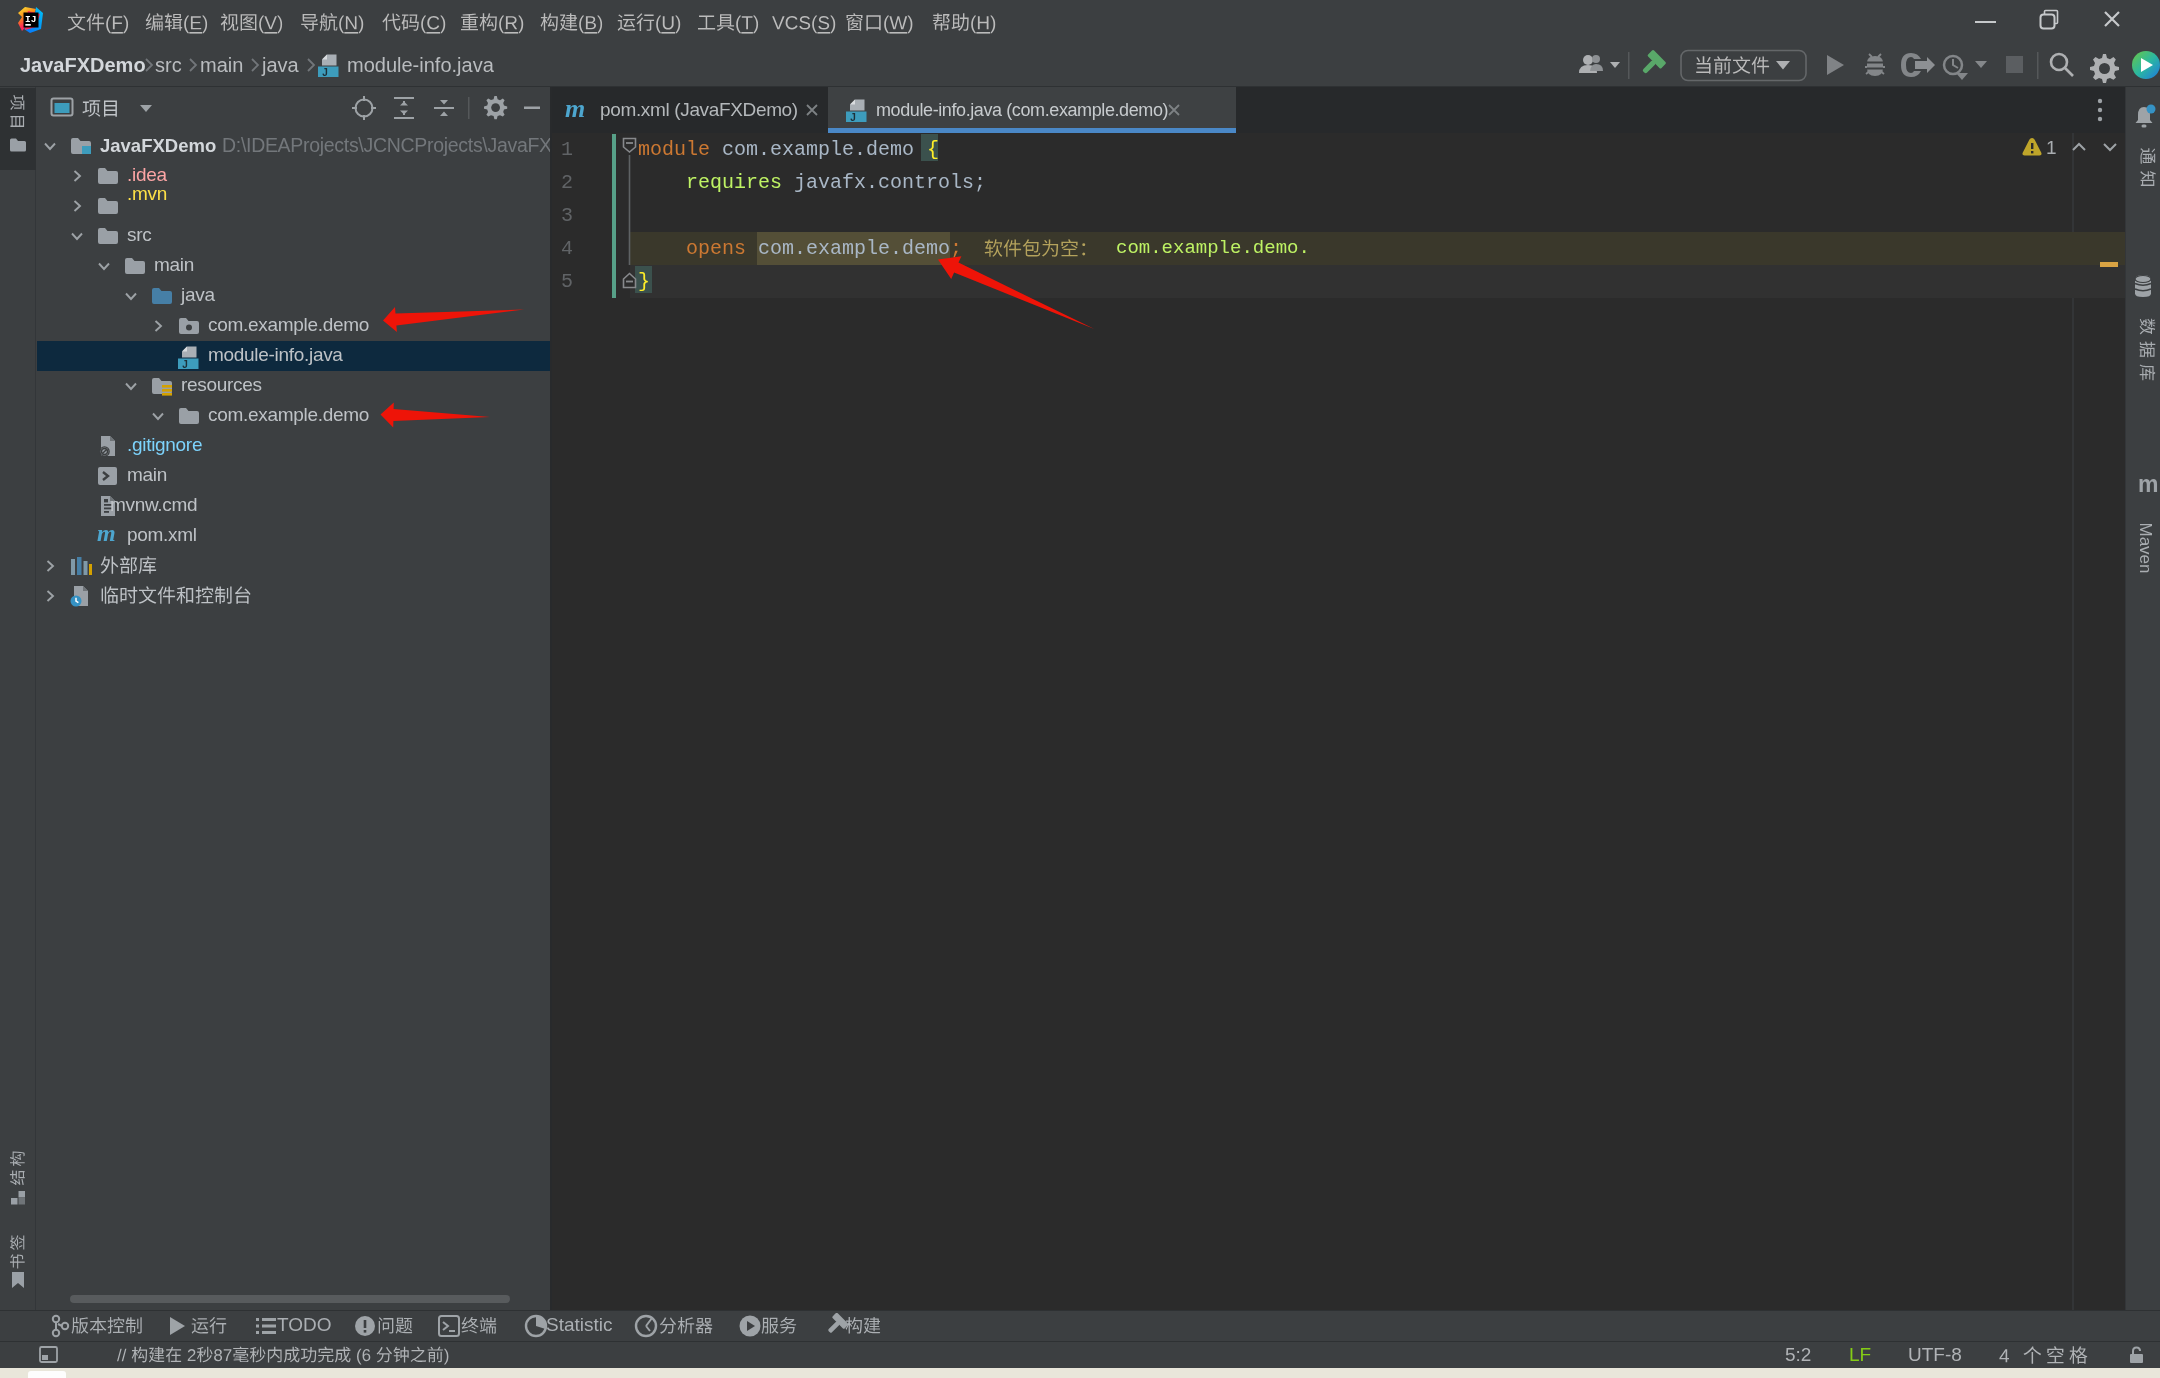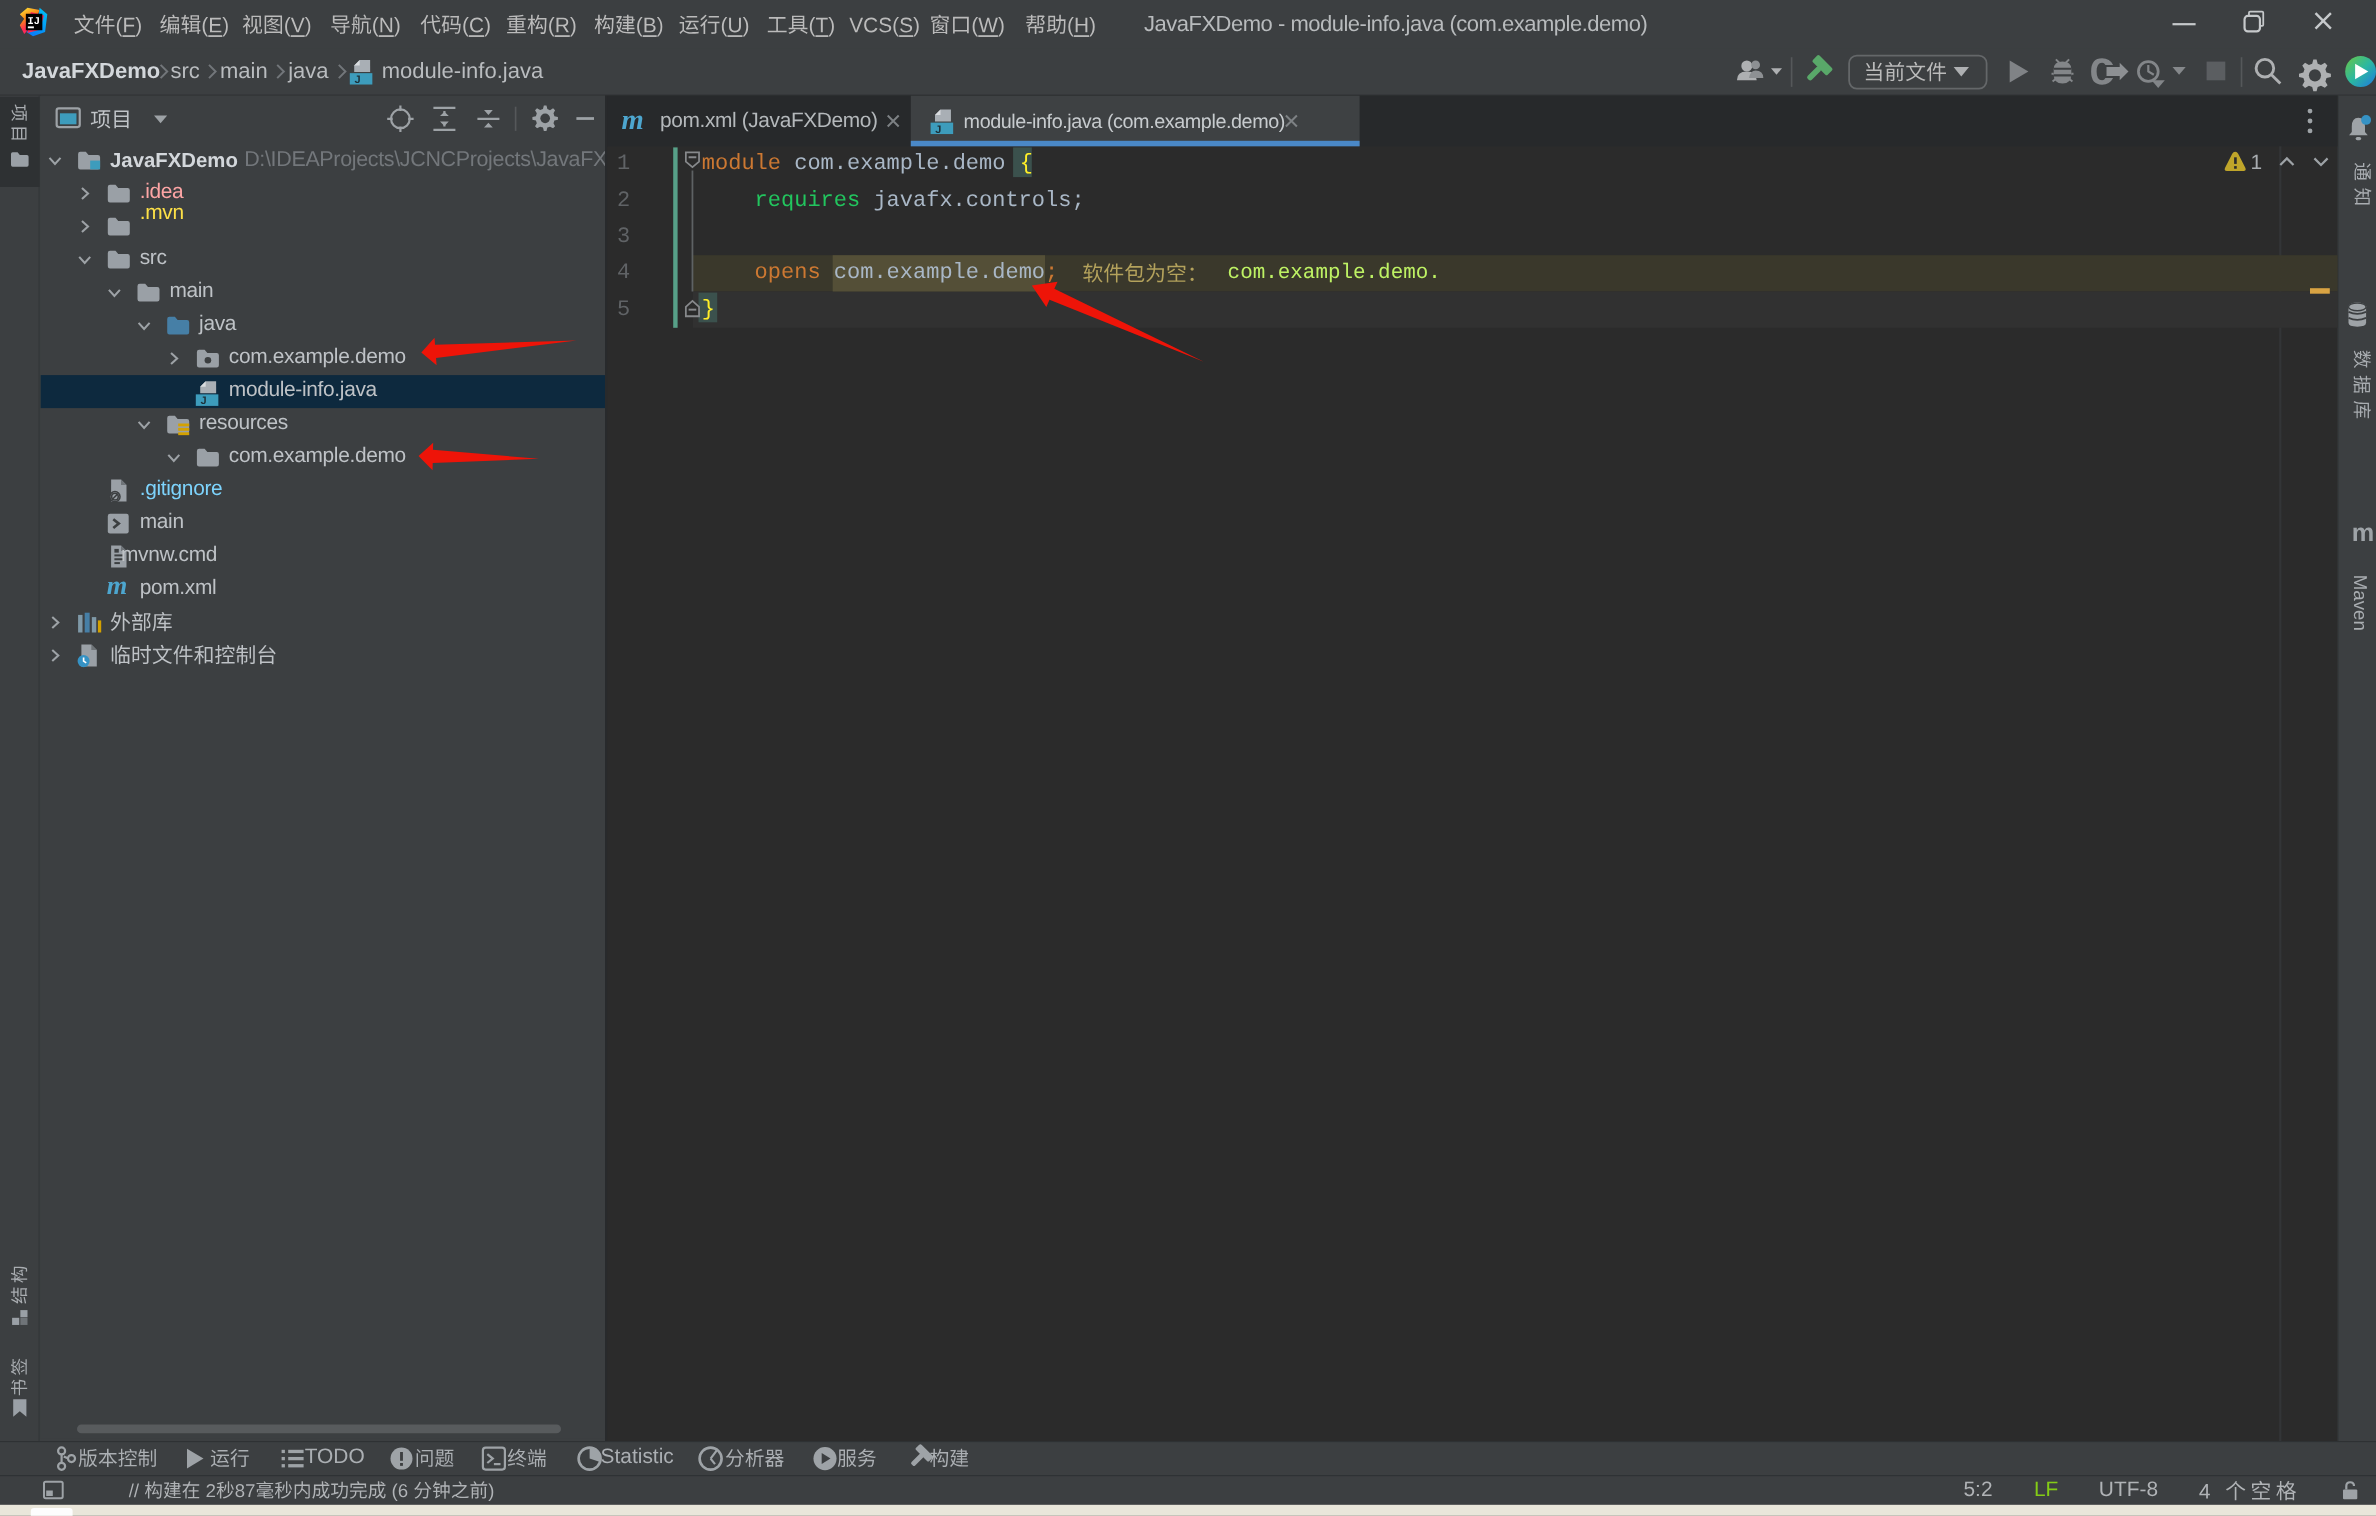--- a/index.html
+++ b/index.html
@@ -67,21 +67,20 @@
         <rect x="45.4" y="2.7" width="12.7" height="1.6" fill="#bbbbbb"></rect>
       </svg></div>
     <div style="position:absolute;left:845px;top:7.5px;width:70px;height:29px;"><svg width="70" height="29" viewBox="0 -21.3 70 29">
         <path d="M3.1 -8.9H16.1V1.5H14.6V-7.9H4.5V1.6H3.1ZM8.2 -10.9 9.7 -10.6Q9.3 -9.9 8.8 -9.3Q8.3 -8.7 7.9 -8.3L6.7 -8.6Q7.1 -9.1 7.5 -9.7Q7.9 -10.4 8.2 -10.9ZM3.7 -0.3H15.5V0.8H3.7ZM12.2 -6.4H12.4L12.6 -6.4L13.4 -6Q12.8 -4.5 11.6 -3.5Q10.4 -2.4 9 -1.7Q7.5 -1 5.9 -0.6Q5.8 -0.8 5.6 -1.1Q5.4 -1.4 5.3 -1.6Q6.7 -1.9 8.1 -2.5Q9.5 -3.1 10.6 -4Q11.7 -4.9 12.2 -6.2ZM7.5 -7.5 8.6 -7.3Q8.2 -6.4 7.6 -5.6Q7 -4.7 6.1 -3.9Q5.9 -4.1 5.7 -4.3Q5.4 -4.5 5.2 -4.6Q6 -5.3 6.6 -6Q7.2 -6.8 7.5 -7.5ZM7.7 -6.4H12.5V-5.4H6.9ZM6.9 -4.2 7.6 -4.9Q8.7 -4.5 9.8 -4Q10.9 -3.4 11.9 -2.9Q12.9 -2.3 13.6 -1.8L12.8 -1Q12.2 -1.5 11.2 -2Q10.2 -2.6 9.1 -3.2Q8 -3.7 6.9 -4.2ZM1.5 -14.3H17.5V-11.4H16V-13.2H2.9V-11.3H1.5ZM7 -12.8 8.1 -12.1Q7.3 -11.5 6.4 -10.9Q5.4 -10.3 4.4 -9.8Q3.4 -9.3 2.4 -9L1.6 -10.1Q2.5 -10.4 3.5 -10.8Q4.5 -11.2 5.4 -11.7Q6.3 -12.2 7 -12.8ZM10.9 -12 11.8 -12.8Q12.8 -12.4 13.8 -11.9Q14.9 -11.4 15.9 -10.8Q16.9 -10.3 17.5 -9.8L16.6 -8.9Q16 -9.4 15 -9.9Q14.1 -10.5 13 -11Q11.9 -11.6 10.9 -12ZM8.1 -15.7 9.6 -16Q9.9 -15.5 10.2 -14.9Q10.5 -14.3 10.7 -13.8L9.1 -13.4Q9 -13.9 8.7 -14.5Q8.4 -15.2 8.1 -15.7Z M21.4 -14H35.7V1H34.1V-12.5H22.9V1.1H21.4ZM22.1 -2H35.2V-0.6H22.1Z M39.2 -4.9Q39.2 -7.6 40 -9.8Q40.9 -11.9 42.6 -13.8H44.2Q42.5 -11.8 41.7 -9.7Q40.9 -7.5 40.9 -4.9Q40.9 -2.3 41.7 -0.2Q42.5 2 44.2 3.9H42.6Q40.8 2 40 -0.1Q39.2 -2.2 39.2 -4.9Z M58.3 0H56.2L54 -8.3Q53.7 -9.1 53.3 -11.1Q53.1 -10 52.9 -9.3Q52.7 -8.6 50.4 0H48.3L44.4 -13.1H46.3L48.6 -4.8Q49 -3.2 49.4 -1.6Q49.6 -2.6 49.9 -3.8Q50.2 -5 52.5 -13.1H54.2L56.4 -4.9Q57 -2.9 57.3 -1.6L57.3 -1.9Q57.6 -3 57.7 -3.6Q57.9 -4.3 60.3 -13.1H62.2Z M67.4 -4.9Q67.4 -2.2 66.6 -0.1Q65.7 2.1 64 3.9H62.4Q64.1 2 64.9 -0.2Q65.7 -2.3 65.7 -4.9Q65.7 -7.5 64.9 -9.7Q64.1 -11.8 62.4 -13.8H64Q65.7 -11.9 66.6 -9.7Q67.4 -7.6 67.4 -4.9Z" fill="#bbbbbb"></path>
         <rect x="44.3" y="2.7" width="17.9" height="1.6" fill="#bbbbbb"></rect>
       </svg></div>
     <div style="position:absolute;left:932px;top:7.5px;width:66px;height:29px;"><svg width="66" height="29" viewBox="0 -21.3 66 29">
         <path d="M1.2 -14.5H10.1V-13.3H1.2ZM0.9 -9.3H10.3V-8.2H0.9ZM1.7 -11.9H9.8V-10.8H1.7ZM11.1 -15.2H16.6V-13.9H12.5V-5.8H11.1ZM16.3 -15.2H16.6L16.8 -15.2L17.8 -14.6Q17.3 -13.9 16.7 -13.1Q16.1 -12.2 15.5 -11.5Q16.7 -10.8 17.2 -10.1Q17.6 -9.4 17.7 -8.8Q17.7 -8.1 17.4 -7.7Q17.2 -7.3 16.7 -7.1Q16.5 -6.9 16.2 -6.9Q15.9 -6.8 15.6 -6.7Q15.1 -6.7 14.5 -6.7Q13.9 -6.7 13.4 -6.7Q13.3 -7 13.2 -7.4Q13.1 -7.7 12.9 -7.9Q13.5 -7.9 14 -7.9Q14.6 -7.9 15 -7.9Q15.2 -7.9 15.4 -7.9Q15.6 -8 15.8 -8Q16.2 -8.2 16.2 -8.9Q16.2 -9.4 15.7 -10Q15.2 -10.6 13.9 -11.3Q14.4 -11.9 14.8 -12.6Q15.3 -13.2 15.7 -13.8Q16 -14.4 16.3 -14.9ZM5.2 -16H6.6V-10.3Q6.6 -9.8 6.4 -9Q6.2 -8.3 5.8 -7.5Q5.3 -6.8 4.4 -6.1Q3.6 -5.4 2.3 -4.9Q2.1 -5.1 1.9 -5.4Q1.6 -5.7 1.3 -5.9Q2.5 -6.3 3.2 -6.9Q4 -7.4 4.4 -8.1Q4.8 -8.7 5 -9.3Q5.2 -9.9 5.2 -10.3ZM8.7 -6.5H10.2V1.5H8.7ZM2.9 -5H15.6V-3.7H4.3V0.5H2.9ZM15 -5H16.4V-1.1Q16.4 -0.5 16.3 -0.2Q16.1 0.1 15.7 0.2Q15.2 0.4 14.4 0.4Q13.6 0.4 12.4 0.4Q12.4 0.2 12.2 -0.2Q12.1 -0.5 12 -0.8Q12.6 -0.8 13.1 -0.8Q13.6 -0.8 14 -0.8Q14.4 -0.8 14.6 -0.8Q14.8 -0.8 14.9 -0.8Q15 -0.9 15 -1.1Z M27.9 -11.7H35.9V-10.3H27.9ZM35.3 -11.7H36.7Q36.7 -11.7 36.7 -11.5Q36.7 -11.4 36.7 -11.2Q36.6 -11 36.6 -10.9Q36.6 -7.9 36.5 -5.8Q36.4 -3.8 36.3 -2.4Q36.2 -1.1 36 -0.4Q35.9 0.3 35.6 0.6Q35.4 1 35.1 1.2Q34.7 1.3 34.3 1.4Q33.8 1.4 33.1 1.4Q32.4 1.4 31.6 1.4Q31.6 1 31.5 0.7Q31.4 0.3 31.2 -0Q32 0 32.7 0.1Q33.4 0.1 33.7 0.1Q33.9 0.1 34.1 0Q34.3 -0 34.4 -0.2Q34.6 -0.4 34.7 -1.1Q34.9 -1.8 35 -3.1Q35.1 -4.4 35.1 -6.4Q35.2 -8.4 35.3 -11.3ZM31 -16H32.4Q32.4 -13.8 32.4 -11.7Q32.3 -9.6 32.1 -7.6Q31.8 -5.7 31.2 -4Q30.7 -2.3 29.7 -0.9Q28.7 0.5 27.1 1.6Q26.9 1.3 26.6 1Q26.3 0.7 26 0.5Q27.6 -0.4 28.5 -1.8Q29.5 -3.1 30 -4.7Q30.5 -6.3 30.7 -8.1Q30.9 -9.9 31 -11.9Q31 -13.9 31 -16ZM21 -15H27.2V-2.7H25.9V-13.7H22.3V-1.5H21ZM19.7 -1.8Q20.7 -2 22.1 -2.3Q23.5 -2.6 25.1 -2.9Q26.7 -3.3 28.3 -3.6L28.4 -2.3Q26.9 -2 25.4 -1.6Q23.8 -1.3 22.4 -0.9Q21.1 -0.6 19.9 -0.3ZM21.7 -10.9H26.5V-9.7H21.7ZM21.7 -6.9H26.5V-5.6H21.7Z M39.2 -4.9Q39.2 -7.6 40 -9.8Q40.9 -11.9 42.6 -13.8H44.2Q42.5 -11.8 41.7 -9.7Q40.9 -7.5 40.9 -4.9Q40.9 -2.3 41.7 -0.2Q42.5 2 44.2 3.9H42.6Q40.8 2 40 -0.1Q39.2 -2.2 39.2 -4.9Z M54.7 0V-6.1H47.7V0H45.9V-13.1H47.7V-7.5H54.7V-13.1H56.5V0Z M63.2 -4.9Q63.2 -2.2 62.4 -0.1Q61.5 2.1 59.8 3.9H58.2Q59.9 2 60.7 -0.2Q61.5 -2.3 61.5 -4.9Q61.5 -7.5 60.7 -9.7Q59.9 -11.8 58.2 -13.8H59.8Q61.5 -11.9 62.4 -9.7Q63.2 -7.6 63.2 -4.9Z" fill="#bbbbbb"></path>
         <rect x="44.3" y="2.7" width="13.7" height="1.6" fill="#bbbbbb"></rect>
       </svg></div>
-    <div class="txt" style="left:1040px;top:7px;font:normal 20px 'Liberation Sans',sans-serif;color:#b8bbbd;letter-spacing:-0.45px;line-height:30px">JavaFXDemo - module-info.java (com.example.demo)</div>
     <svg class="abs" style="left:1965px;top:8px" width="180" height="28">
 <rect x="10" y="13" width="21" height="2" fill="#c6c9cb"></rect>
 <g stroke="#c6c9cb" stroke-width="2" fill="none">
 <rect x="75.5" y="6.5" width="14" height="14" rx="3"></rect>
         <path d="M79.5 6.5 L79.5 3.5 Q79.5 2.5 80.5 2.5 L91.5 2.5 Q92.5 2.5 92.5 3.5 L92.5 14.5 Q92.5 15.5 91.5 15.5 L89.5 15.5" stroke-width="1.6"></path>
 <path d="M140 4 L154 18 M154 4 L140 18" stroke-width="2.2"></path>
       </g>
     </svg>
     <div class="abs" style="left:0;top:44px;width:2160px;height:43px;background:#3c3f41;border-bottom:1px solid #2e3133"></div>
     <div class="txt" style="left:20px;top:50px;font:bold 20px 'Liberation Sans',sans-serif;color:#d3d7db;letter-spacing:0;line-height:30px">JavaFXDemo</div>
@@ -428,21 +427,21 @@
         <path d="M6 10 L13 10" stroke-width="1.8"></path>
       </g>
 <g fill="#2b2b2b" stroke="#87898c" stroke-width="1.6">
         <path d="M3.5 146 L9.5 140.5 L15.5 146 L15.5 154.5 L3.5 154.5 Z"></path>
         <path d="M6 148.5 L13 148.5" stroke-width="1.8"></path>
       </g>
 </svg>
     <div class="txt" style="left:638px;top:134.5px;font:normal 20px 'Liberation Mono',monospace;color:#cc7832;letter-spacing:0;line-height:30px">module</div>
     <div class="txt" style="left:722px;top:134.5px;font:normal 20px 'Liberation Mono',monospace;color:#a9b7c6;letter-spacing:0;line-height:30px">com.example.demo</div>
     <div class="txt" style="left:927px;top:134.5px;font:normal 20px 'Liberation Mono',monospace;color:#ffef28;letter-spacing:0;line-height:30px">{</div>
-    <div class="txt" style="left:686px;top:167.5px;font:normal 20px 'Liberation Mono',monospace;color:#22c55e;letter-spacing:0;line-height:30px">requires</div>
+    <div class="txt" style="left:686px;top:167.5px;font:normal 20px 'Liberation Mono',monospace;color:#bef264;letter-spacing:0;line-height:30px">requires</div>
     <div class="txt" style="left:794px;top:167.5px;font:normal 20px 'Liberation Mono',monospace;color:#a9b7c6;letter-spacing:0;line-height:30px">javafx.controls;</div>
     <div class="txt" style="left:686px;top:233.5px;font:normal 20px 'Liberation Mono',monospace;color:#cc7832;letter-spacing:0;line-height:30px">opens</div>
     <div class="txt" style="left:758px;top:233.5px;font:normal 20px 'Liberation Mono',monospace;color:#a9b7c6;letter-spacing:0;line-height:30px">com.example.demo</div>
     <div class="txt" style="left:950px;top:233.5px;font:normal 20px 'Liberation Mono',monospace;color:#cc7832;letter-spacing:0;line-height:30px">;</div>
     <div class="txt" style="left:638px;top:266.5px;font:normal 20px 'Liberation Mono',monospace;color:#ffef28;letter-spacing:0;line-height:30px">}</div>
     <div style="position:absolute;left:984px;top:234px;width:121px;height:29px;"><svg width="121" height="29" viewBox="0 -21.3 121 29">
         <path d="M11.1 -13H17.2V-11.7H11.1ZM11.2 -16 12.6 -15.8Q12.4 -14.2 12 -12.7Q11.6 -11.2 11.1 -9.9Q10.6 -8.6 9.9 -7.6Q9.8 -7.8 9.6 -7.9Q9.4 -8.1 9.2 -8.2Q8.9 -8.4 8.8 -8.4Q9.4 -9.3 9.9 -10.5Q10.4 -11.7 10.7 -13.1Q11 -14.5 11.2 -16ZM16.8 -13H17L17.3 -13.1L18.2 -12.8Q18 -12 17.8 -11Q17.6 -10.1 17.4 -9.2Q17.2 -8.4 16.9 -7.7L15.8 -8Q16 -8.6 16.2 -9.5Q16.3 -10.3 16.5 -11.1Q16.7 -12 16.8 -12.8ZM12.6 -9.9H14V-9Q14 -7.9 13.9 -6.6Q13.7 -5.3 13.3 -3.9Q12.8 -2.5 11.9 -1.1Q10.9 0.3 9.3 1.5Q9.2 1.4 9 1.2Q8.9 1 8.7 0.9Q8.4 0.7 8.3 0.6Q9.8 -0.6 10.7 -1.8Q11.6 -3.1 12 -4.4Q12.4 -5.7 12.5 -6.9Q12.6 -8.1 12.6 -9.1ZM13.9 -7.5Q14.2 -5.7 14.8 -4.2Q15.4 -2.6 16.3 -1.5Q17.1 -0.3 18.4 0.3Q18.2 0.5 18 0.7Q17.8 0.9 17.7 1.1Q17.5 1.3 17.4 1.5Q16.1 0.7 15.2 -0.6Q14.3 -1.9 13.7 -3.6Q13.1 -5.3 12.7 -7.3ZM0.9 -13.7H9.1V-12.3H0.9ZM5.3 -10.7H6.6V1.4H5.3ZM0.7 -3.2Q1.8 -3.3 3.1 -3.5Q4.5 -3.7 6 -3.9Q7.6 -4.2 9.1 -4.4L9.2 -3.1Q7 -2.7 4.9 -2.4Q2.7 -2 1.1 -1.8ZM1.8 -6.3Q1.8 -6.4 1.7 -6.7Q1.6 -6.9 1.5 -7.2Q1.4 -7.4 1.3 -7.6Q1.6 -7.6 1.8 -8Q2.1 -8.5 2.4 -9.1Q2.5 -9.4 2.8 -10.1Q3.1 -10.8 3.4 -11.7Q3.7 -12.7 4.1 -13.8Q4.4 -14.9 4.6 -15.9L6 -15.6Q5.6 -14.1 5.1 -12.6Q4.6 -11 4 -9.6Q3.4 -8.2 2.8 -7.1V-7.1Q2.8 -7.1 2.7 -7Q2.5 -6.9 2.3 -6.8Q2.1 -6.7 1.9 -6.5Q1.8 -6.4 1.8 -6.3ZM1.8 -6.3V-7.5L2.6 -7.9H9L9 -6.6H3.3Q2.7 -6.6 2.3 -6.5Q1.9 -6.4 1.8 -6.3Z M30.5 -15.7H31.9V1.5H30.5ZM27.2 -15 28.6 -14.7Q28.3 -13.4 27.9 -12.1Q27.6 -10.8 27.1 -9.7Q26.6 -8.6 26.1 -7.8Q26 -7.9 25.7 -8Q25.5 -8.2 25.3 -8.3Q25 -8.4 24.9 -8.5Q25.4 -9.3 25.9 -10.3Q26.3 -11.4 26.7 -12.6Q27 -13.8 27.2 -15ZM27.4 -12.1H36.3V-10.7H27ZM25 -6.5H37.1V-5.1H25ZM24.1 -15.9 25.4 -15.5Q24.8 -13.9 24.1 -12.3Q23.3 -10.7 22.3 -9.4Q21.4 -8 20.4 -6.9Q20.4 -7.1 20.2 -7.3Q20.1 -7.6 19.9 -7.9Q19.7 -8.1 19.6 -8.3Q20.5 -9.2 21.3 -10.5Q22.2 -11.7 22.9 -13.1Q23.6 -14.5 24.1 -15.9ZM22.2 -11 23.5 -12.3 23.5 -12.3V1.5H22.2Z M43.7 -16.1 45.2 -15.6Q44.6 -14.2 43.7 -12.9Q42.8 -11.5 41.9 -10.4Q40.9 -9.3 39.8 -8.4Q39.7 -8.6 39.5 -8.8Q39.3 -9 39.1 -9.1Q38.8 -9.3 38.7 -9.5Q39.7 -10.2 40.7 -11.3Q41.6 -12.3 42.4 -13.5Q43.2 -14.8 43.7 -16.1ZM43.2 -13.4H53.7V-12H42.5ZM53.2 -13.4H54.6Q54.6 -13.4 54.6 -13.3Q54.6 -13.1 54.6 -13Q54.6 -12.8 54.6 -12.7Q54.5 -10.3 54.4 -8.7Q54.3 -7 54.2 -6Q54.1 -4.9 54 -4.3Q53.9 -3.7 53.7 -3.5Q53.4 -3.1 53.1 -3Q52.8 -2.9 52.4 -2.8Q52.1 -2.8 51.5 -2.8Q50.9 -2.8 50.2 -2.8Q50.2 -3.1 50.1 -3.5Q50 -3.9 49.8 -4.2Q50.5 -4.1 51 -4.1Q51.5 -4.1 51.8 -4.1Q52 -4.1 52.1 -4.2Q52.3 -4.2 52.4 -4.4Q52.5 -4.6 52.7 -5.1Q52.8 -5.6 52.9 -6.6Q53 -7.6 53 -9.2Q53.1 -10.8 53.2 -13.1ZM41.7 -10.1H43.1V-1.5Q43.1 -1 43.3 -0.7Q43.5 -0.4 44 -0.3Q44.5 -0.2 45.5 -0.2Q45.8 -0.2 46.3 -0.2Q46.8 -0.2 47.5 -0.2Q48.3 -0.2 49 -0.2Q49.8 -0.2 50.6 -0.2Q51.3 -0.2 51.9 -0.2Q52.5 -0.2 52.8 -0.2Q53.6 -0.2 54 -0.4Q54.4 -0.6 54.6 -1.1Q54.8 -1.7 54.9 -2.6Q55.1 -2.5 55.5 -2.3Q56 -2.2 56.3 -2.1Q56.1 -0.9 55.8 -0.2Q55.5 0.5 54.8 0.8Q54.1 1.1 52.8 1.1Q52.6 1.1 52.1 1.1Q51.5 1.1 50.8 1.1Q50 1.1 49.2 1.1Q48.3 1.1 47.6 1.1Q46.8 1.1 46.3 1.1Q45.8 1.1 45.6 1.1Q44.1 1.1 43.3 0.9Q42.4 0.7 42.1 0.1Q41.7 -0.5 41.7 -1.5ZM42.2 -10.1H49.5V-4.4H42.2V-5.7H48.1V-8.8H42.2Z M58.6 -11.4H73.2V-10H58.6ZM72.6 -11.4H74.1Q74.1 -11.4 74.1 -11.2Q74.1 -11.1 74.1 -10.9Q74.1 -10.8 74.1 -10.6Q74 -7.8 73.9 -5.8Q73.8 -3.8 73.6 -2.5Q73.5 -1.2 73.3 -0.5Q73.1 0.2 72.8 0.5Q72.5 0.9 72.1 1.1Q71.7 1.3 71.2 1.3Q70.7 1.4 69.9 1.3Q69.1 1.3 68.2 1.3Q68.2 0.9 68 0.5Q67.9 0.1 67.7 -0.2Q68.6 -0.1 69.5 -0.1Q70.3 -0.1 70.6 -0.1Q70.9 -0.1 71.1 -0.1Q71.3 -0.2 71.5 -0.4Q71.7 -0.6 71.9 -1.3Q72 -2 72.2 -3.2Q72.3 -4.5 72.4 -6.4Q72.5 -8.4 72.6 -11.1ZM64.8 -15.9H66.3V-13.7Q66.3 -12.4 66.1 -10.9Q66 -9.4 65.7 -7.8Q65.3 -6.3 64.5 -4.7Q63.8 -3.1 62.5 -1.6Q61.2 -0.1 59.2 1.3Q59.1 1.1 58.9 0.9Q58.7 0.7 58.4 0.5Q58.2 0.3 58 0.2Q59.9 -1 61.2 -2.4Q62.4 -3.8 63.2 -5.3Q63.9 -6.8 64.3 -8.3Q64.6 -9.7 64.7 -11.1Q64.8 -12.5 64.8 -13.7ZM60.1 -14.9 61.3 -15.4Q61.9 -14.8 62.5 -14Q63.1 -13.2 63.4 -12.6L62.1 -12Q61.9 -12.4 61.6 -12.9Q61.2 -13.4 60.8 -13.9Q60.5 -14.5 60.1 -14.9ZM66.5 -7 67.7 -7.6Q68.2 -7.1 68.7 -6.4Q69.2 -5.7 69.6 -5.1Q70.1 -4.5 70.3 -4L69.1 -3.3Q68.8 -3.8 68.4 -4.5Q68 -5.1 67.5 -5.8Q67 -6.5 66.5 -7Z M84.7 -5.7H86.2V0.2H84.7ZM77.4 -13.6H93.6V-9.8H92.1V-12.3H78.9V-9.4H77.4ZM79.5 -6.5H91.7V-5.2H79.5ZM77.5 -0.4H93.6V0.9H77.5ZM86.7 -10.2 87.6 -11.1Q88.3 -10.8 89.1 -10.4Q89.9 -9.9 90.7 -9.5Q91.5 -9.1 92.2 -8.6Q93 -8.2 93.5 -7.9L92.5 -6.8Q92 -7.1 91.3 -7.6Q90.7 -8 89.9 -8.5Q89.1 -8.9 88.3 -9.4Q87.4 -9.8 86.7 -10.2ZM83.3 -11.2 84.3 -10.3Q83.5 -9.7 82.6 -9Q81.7 -8.3 80.6 -7.7Q79.6 -7.1 78.5 -6.6L77.6 -7.8Q79.3 -8.4 80.7 -9.3Q82.2 -10.3 83.3 -11.2ZM84.1 -15.7 85.5 -16.1Q85.9 -15.4 86.3 -14.7Q86.6 -13.9 86.8 -13.4L85.3 -12.8Q85.1 -13.4 84.7 -14.2Q84.4 -15 84.1 -15.7Z M99.8 -9.2Q99.2 -9.2 98.7 -9.6Q98.3 -10 98.3 -10.6Q98.3 -11.3 98.7 -11.7Q99.2 -12.1 99.8 -12.1Q100.3 -12.1 100.8 -11.7Q101.2 -11.3 101.2 -10.6Q101.2 -10 100.8 -9.6Q100.3 -9.2 99.8 -9.2ZM99.8 0.1Q99.2 0.1 98.7 -0.3Q98.3 -0.7 98.3 -1.3Q98.3 -2 98.7 -2.4Q99.2 -2.8 99.8 -2.8Q100.3 -2.8 100.8 -2.4Q101.2 -2 101.2 -1.3Q101.2 -0.7 100.8 -0.3Q100.3 0.1 99.8 0.1Z" fill="#b4a25c"></path>
       </svg></div>
     <div class="txt" style="left:1116px;top:234.2px;font:normal 19px 'Liberation Mono',monospace;color:#bef264;letter-spacing:0;line-height:28.5px">com.example.demo.</div>
     <svg class="abs" style="left:2021px;top:136px" width="100" height="24" viewBox="0 0 100 24">

